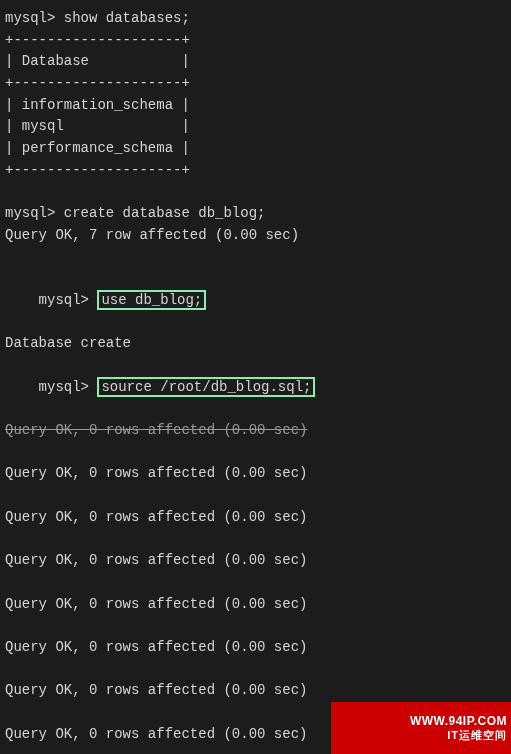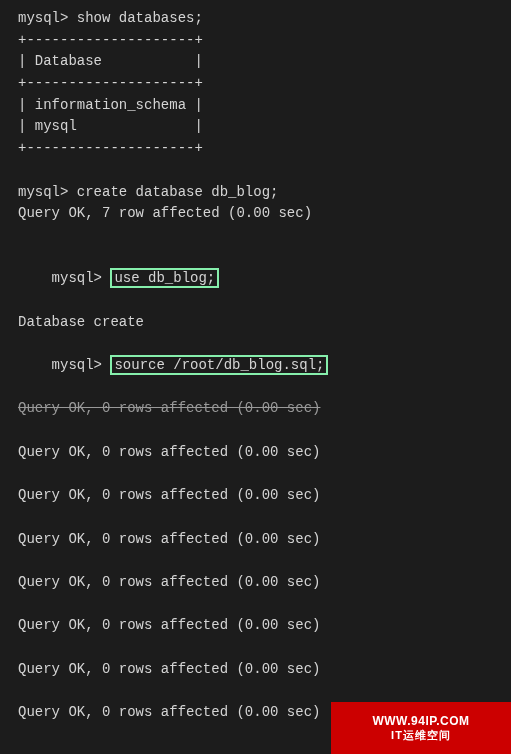--- a/index.html
+++ b/index.html
@@ -16,21 +16,21 @@
       font-size: 14px;
       color: #d4d4d4;
       overflow: hidden;
       position: relative;
     }
 
     .terminal {
       width: 511px;
       height: 754px;
       background-color: #1c1c1c;
-      padding: 8px 18px;
+      padding: 8px 5px;
       position: relative;
       overflow: hidden;
     }
 
     .line {
       line-height: 1.55;
       white-space: pre;
       color: #d4d4d4;
     }
 
@@ -43,21 +43,21 @@
 
     .watermark {
       position: absolute;
       bottom: 0;
       right: 0;
       width: 180px;
       height: 52px;
       background-color: #cc0000;
       display: flex;
       flex-direction: column;
-      align-items: center;
+      align-items: flex-end;
       justify-content: center;
       color: #ffffff;
       font-family: Arial, sans-serif;
       font-size: 11px;
       font-weight: bold;
       padding: 4px;
     }
 
     .watermark .site {
       font-size: 12px;
@@ -73,20 +73,21 @@
 <body>
 
 <div class="terminal">
 
   <div class="line">mysql&gt; show databases;</div>
   <div class="line">+--------------------+</div>
   <div class="line">| Database           |</div>
   <div class="line">+--------------------+</div>
   <div class="line">| information_schema |</div>
   <div class="line">| mysql              |</div>
+  <div class="line">| performance_schema |</div>
   <div class="line">+--------------------+</div>
   <div class="line">&nbsp;</div>
 
   <div class="line">mysql&gt; create database db_blog;</div>
   <div class="line">Query OK, 7 row affected (0.00 sec)</div>
   <div class="line">&nbsp;</div>
 
   <div class="line">
     <span>mysql&gt; </span><span class="highlight-box">use db_blog;</span>
   </div>

